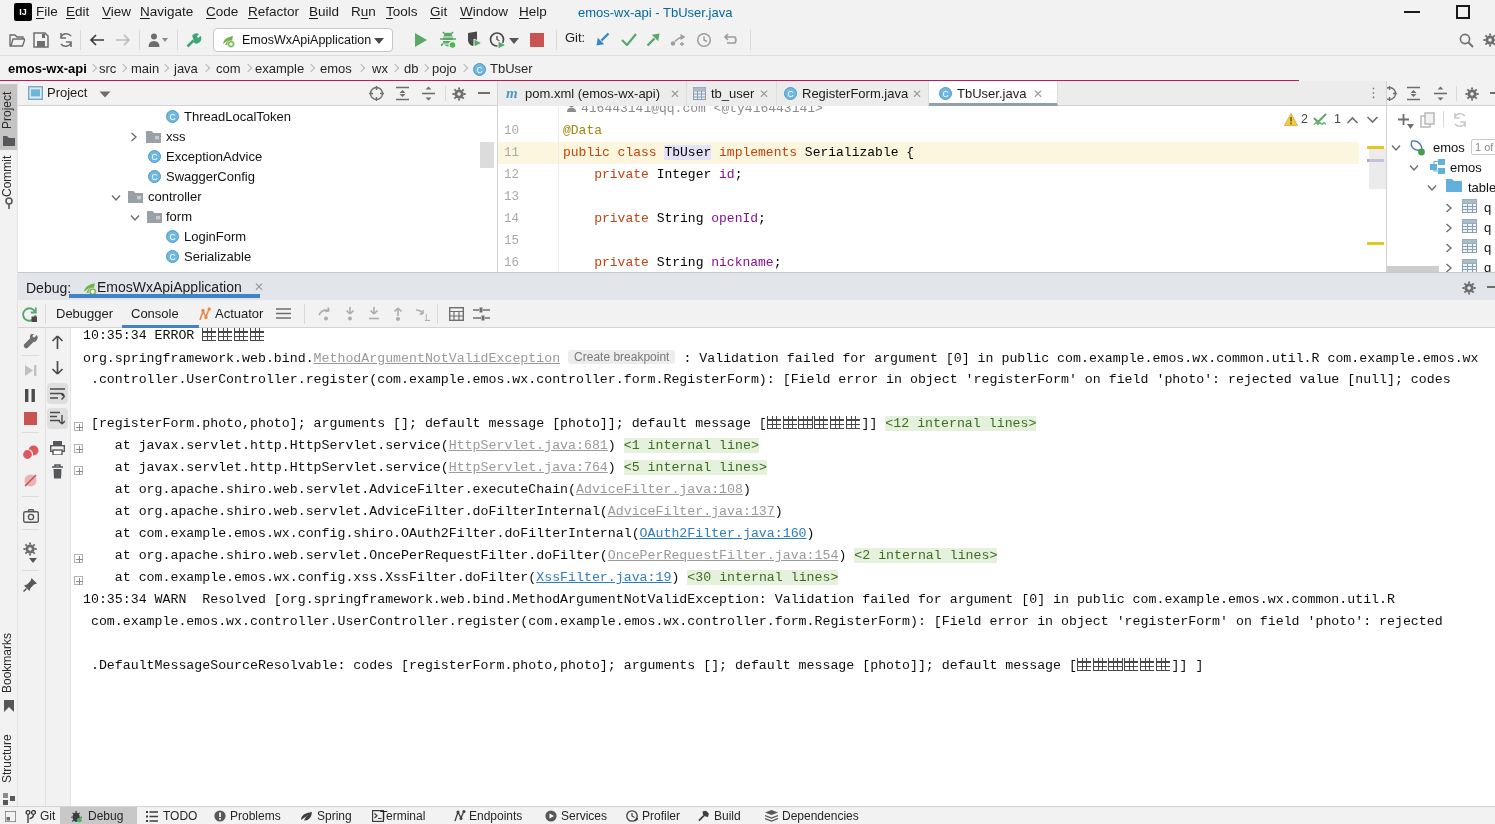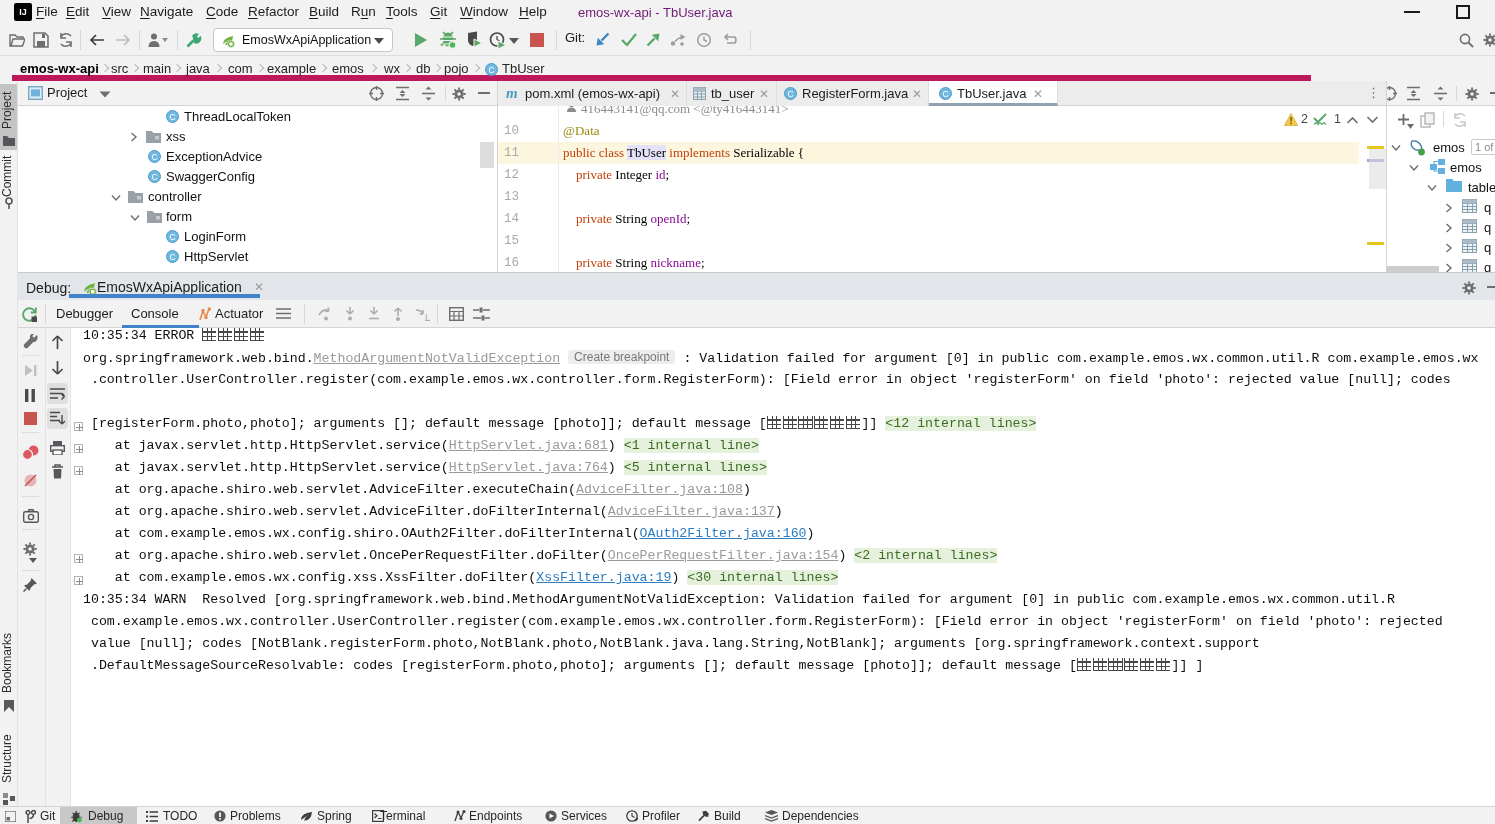--- a/index.html
+++ b/index.html
@@ -5,49 +5,49 @@
 *{margin:0;padding:0;box-sizing:border-box}
 html,body{width:1495px;height:824px;overflow:hidden}
 body{font-family:"Liberation Sans",sans-serif;font-size:13px;color:#1c1c1c;background:#f2f2f2}
 #app{position:relative;width:1495px;height:824px;background:#f2f2f2;overflow:hidden}
 .abs{position:absolute}
 svg{display:block}
 
 #titlebar{left:0;top:0;width:1200px;height:24px;background:#f2f2f2}
 .menuitem{position:absolute;top:4px;font-size:13.5px;color:#1c1c1c}
 .menuitem u{text-decoration:underline;text-underline-offset:2px}
-#wintitle{position:absolute;top:5px;left:578px;color:#701a75;font-size:13px}
+#wintitle{position:absolute;top:5px;left:578px;color:#0369a1;font-size:13px}
 
 #toolbar{left:0;top:24px;width:1495px;height:32px;background:#f2f2f2;border-bottom:1px solid #dedede}
 .tsep{position:absolute;top:6px;width:1px;height:20px;background:#d8d8d8}
 #runcombo{position:absolute;left:213px;top:4px;width:180px;height:24px;background:#fff;border:1px solid #c6c6c6;border-radius:4px}
 #runcombo .lbl{position:absolute;left:28px;top:4px;font-size:12.5px;color:#111}
 
-#crumbs{left:12px;top:57px;width:1299px;height:24px;background:#f2f2f2;border-bottom:6px solid #be185d;line-height:23px}
+#crumbs{left:0;top:57px;width:1299px;height:24px;background:#f2f2f2;border-bottom:1px solid #be185d;line-height:23px}
 #crumbs span{position:absolute;top:0;font-size:13px;color:#262626}
 .chev{width:6px !important;height:6px;border-right:1.4px solid #b5b5b5;border-top:1.4px solid #b5b5b5;transform:rotate(45deg);top:8px !important}
 
 #stripe{left:0;top:81px;width:18px;height:725px;background:#f2f2f2;border-right:1px solid #e2e2e2}
 .vlabel{position:absolute;left:0;width:18px;writing-mode:vertical-rl;transform:rotate(180deg);font-size:12px;color:#2b2b2b;text-align:center}
 
 #projhead{left:18px;top:81px;width:480px;height:25px;background:#f2f2f2;border-bottom:1px solid #d4d4d4;border-right:1px solid #d4d4d4}
 #tabbar{left:498px;top:81px;width:888px;height:25px;background:#ececec;border-bottom:1px solid #d4d4d4}
 .tab{position:absolute;top:0;height:25px;border-right:1px solid #dcdcdc;background:#ececec}
 .tab .t{position:absolute;top:5px;font-size:13px;color:#1c1c1c;white-space:nowrap}
 .tab .x{position:absolute;top:6px;font-size:12px;color:#9a9a9a}
 .tab.sel{background:#ffffff;border-bottom:3px solid #92a1af}
 #dbhead{left:1386px;top:81px;width:109px;height:25px;background:#f2f2f2;border-bottom:1px solid #d4d4d4;border-left:1px solid #d4d4d4}
 
 #ptree{left:18px;top:106px;width:480px;height:166px;background:#fff;border-right:1px solid #d4d4d4}
 .trow{position:absolute;font-size:13px;color:#111;white-space:nowrap}
 
 #editor{left:498px;top:106px;width:888px;height:166px;background:#fff;overflow:hidden}
 #caretrow{position:absolute;left:0;top:36px;width:861px;height:22px;background:#fcf6df}
 .lnum{position:absolute;width:40px;text-align:right;font-family:"Liberation Mono",monospace;font-size:12.5px;color:#a9a9a9}
-.cline{position:absolute;left:65px;font-family:Liberation Serif, serif;font-size:13px;white-space:pre;color:#000}
+.cline{position:absolute;left:65px;font-family:Liberation Mono, monospace;font-size:13px;white-space:pre;color:#000}
 .kw{color:#c2410c}
 .fld{color:#871094}
 .ann{color:#9e880d}
 .cmt{color:#8c8c8c}
 #gutsep{position:absolute;left:60px;top:0;width:1px;height:166px;background:#ececec}
 
 #dbpanel{left:1386px;top:106px;width:109px;height:166px;background:#fff;border-left:1px solid #d4d4d4}
 .dbrow{position:absolute;font-size:13px;color:#111;white-space:nowrap}
 
 #dbghead{left:18px;top:272px;width:1477px;height:28px;background:#e2e6eb;border-top:1px solid #c9c9c9}
@@ -377,21 +377,21 @@
         <rect x="9" y="5" width="4" height="3.4" fill="#c8ccd2"></rect>
       </svg>
     <div class="trow" style="left:148px;top:103px">form</div>
     <svg class="abs cicon" style="left:148px;top:124px">
         <use href="#classicon"></use>
       </svg>
     <div class="trow" style="left:166px;top:123px">LoginForm</div>
     <svg class="abs cicon" style="left:148px;top:144px">
         <use href="#classicon"></use>
       </svg>
-    <div class="trow" style="left:166px;top:143px">HttpServlet</div>
+    <div class="trow" style="left:166px;top:143px">Serializable</div>
     <div class="abs" style="left:462px;top:36px;width:14px;height:26px;background:#d0d0d0;opacity:.75"></div>
   </div>
   <div class="abs" id="editor">
     <div id="caretrow"></div>
     <div id="gutsep"></div>
     <div class="lnum" style="left:-19px;top:18px">10</div>
     <div class="lnum" style="left:-19px;top:40px">11</div>
     <div class="lnum" style="left:-19px;top:62px">12</div>
     <div class="lnum" style="left:-19px;top:84px">13</div>
     <div class="lnum" style="left:-19px;top:106px">14</div>
@@ -651,21 +651,20 @@
     <div class="conline" style="top:132px">    at javax.servlet.http.HttpServlet.service(<span class="glink">HttpServlet.java:764</span>) <span class="fold">&lt;5 internal lines&gt;</span></div>
     <div class="conline" style="top:154px">    at org.apache.shiro.web.servlet.AdviceFilter.executeChain(<span class="glink">AdviceFilter.java:108</span>)</div>
     <div class="conline" style="top:176px">    at org.apache.shiro.web.servlet.AdviceFilter.doFilterInternal(<span class="glink">AdviceFilter.java:137</span>)</div>
     <div class="conline" style="top:198px">    at com.example.emos.wx.config.shiro.OAuth2Filter.doFilterInternal(<span class="blink">OAuth2Filter.java:160</span>)</div>
     <div class="plus" style="top:226px"></div>
     <div class="conline" style="top:220px">    at org.apache.shiro.web.servlet.OncePerRequestFilter.doFilter(<span class="glink">OncePerRequestFilter.java:154</span>) <span class="fold">&lt;2 internal lines&gt;</span></div>
     <div class="plus" style="top:248px"></div>
     <div class="conline" style="top:242px">    at com.example.emos.wx.config.xss.XssFilter.doFilter(<span class="blink">XssFilter.java:19</span>) <span class="fold">&lt;30 internal lines&gt;</span></div>
     <div class="conline" style="top:264px">10:35:34 WARN  Resolved [org.springframework.web.bind.MethodArgumentNotValidException: Validation failed for argument [0] in public com.example.emos.wx.common.util.R</div>
     <div class="conline" style="top:286px"> com.example.emos.wx.controller.UserController.register(com.example.emos.wx.controller.form.RegisterForm): [Field error in object 'registerForm' on field 'photo': rejected</div>
-    <div class="conline" style="top:308px"> value [null]; codes [NotBlank.registerForm.photo,NotBlank.photo,NotBlank.java.lang.String,NotBlank]; arguments [org.springframework.context.support</div>
     <div class="conline" style="top:330px"> .DefaultMessageSourceResolvable: codes [registerForm.photo,photo]; arguments []; default message [photo]]; default message [<span class="cjk"></span><span class="cjk"></span><span class="cjk"></span><span class="cjk"></span><span class="cjk"></span><span class="cjk"></span>]] ]</div>
   </div>
   <div class="abs" id="statusbar">
     <svg class="abs" style="left:5px;top:4px" width="11" height="11" viewBox="0 0 11 11">
         <rect x="0" y="0" width="11" height="11" fill="none" stroke="#6e6e6e" stroke-width="1.4"></rect>
         <rect x="1.5" y="6" width="3.5" height="3.5" fill="#6e6e6e"></rect>
       </svg>
     <svg class="abs" style="left:25px;top:3px" width="11" height="13" viewBox="0 0 11 13">
         <circle cx="3" cy="2.5" r="1.9" fill="none" stroke="#3d3d3d" stroke-width="1.4"></circle>
         <circle cx="8.5" cy="2.5" r="1.9" fill="none" stroke="#3d3d3d" stroke-width="1.4"></circle>

